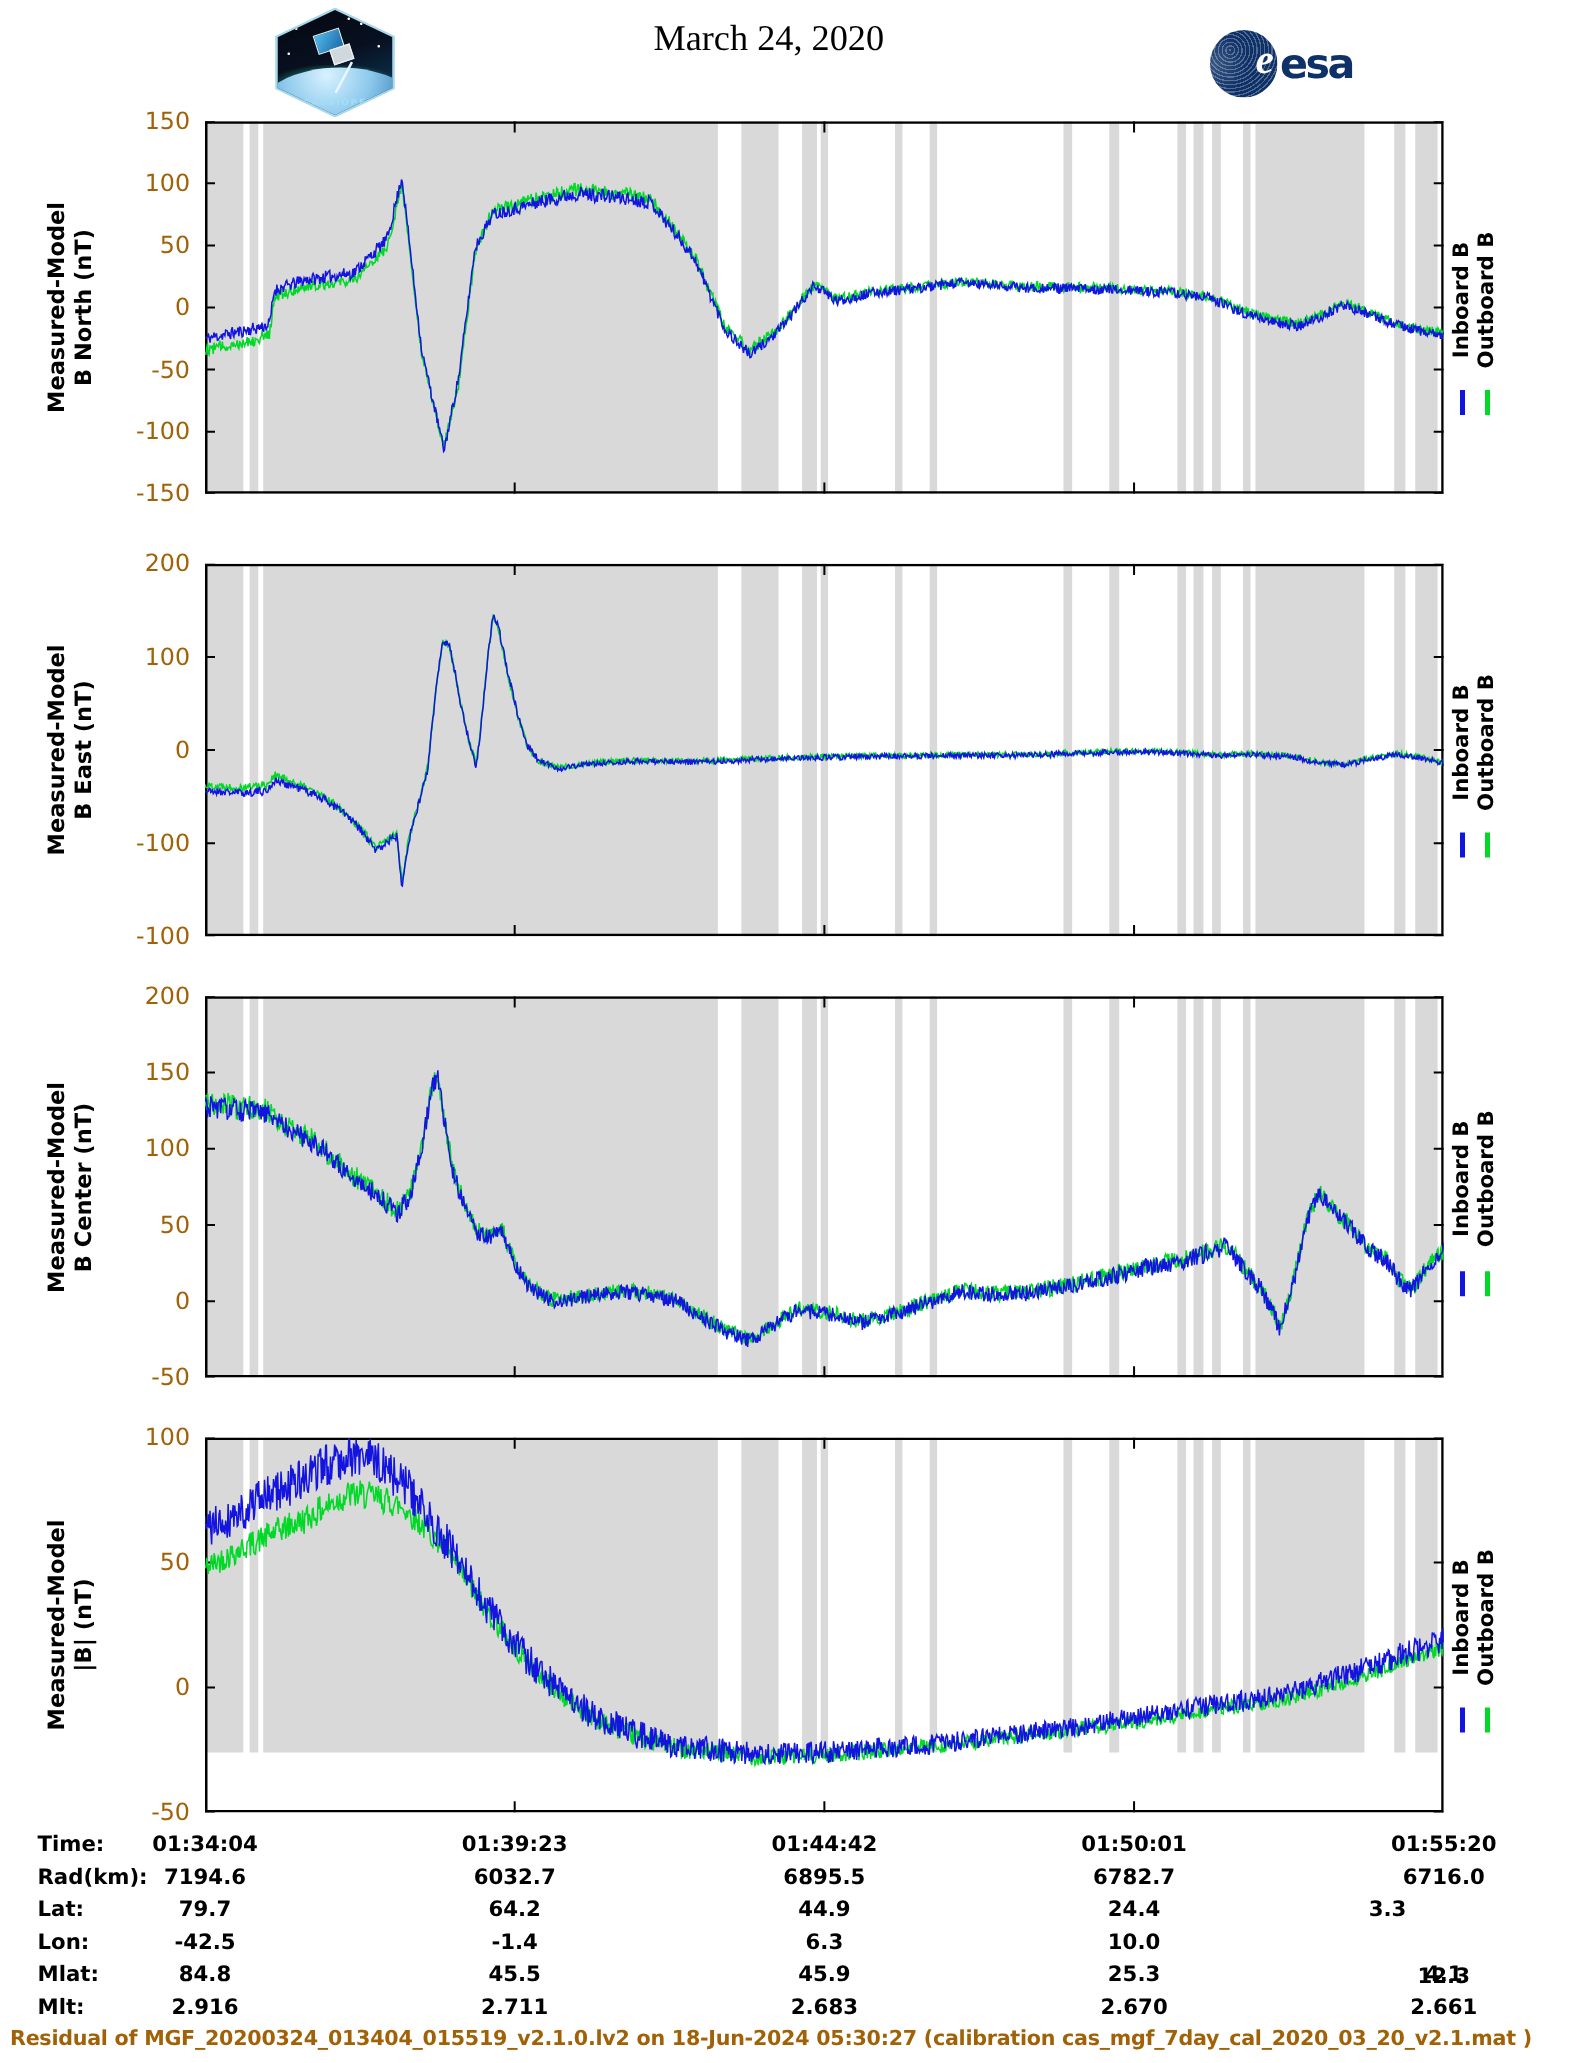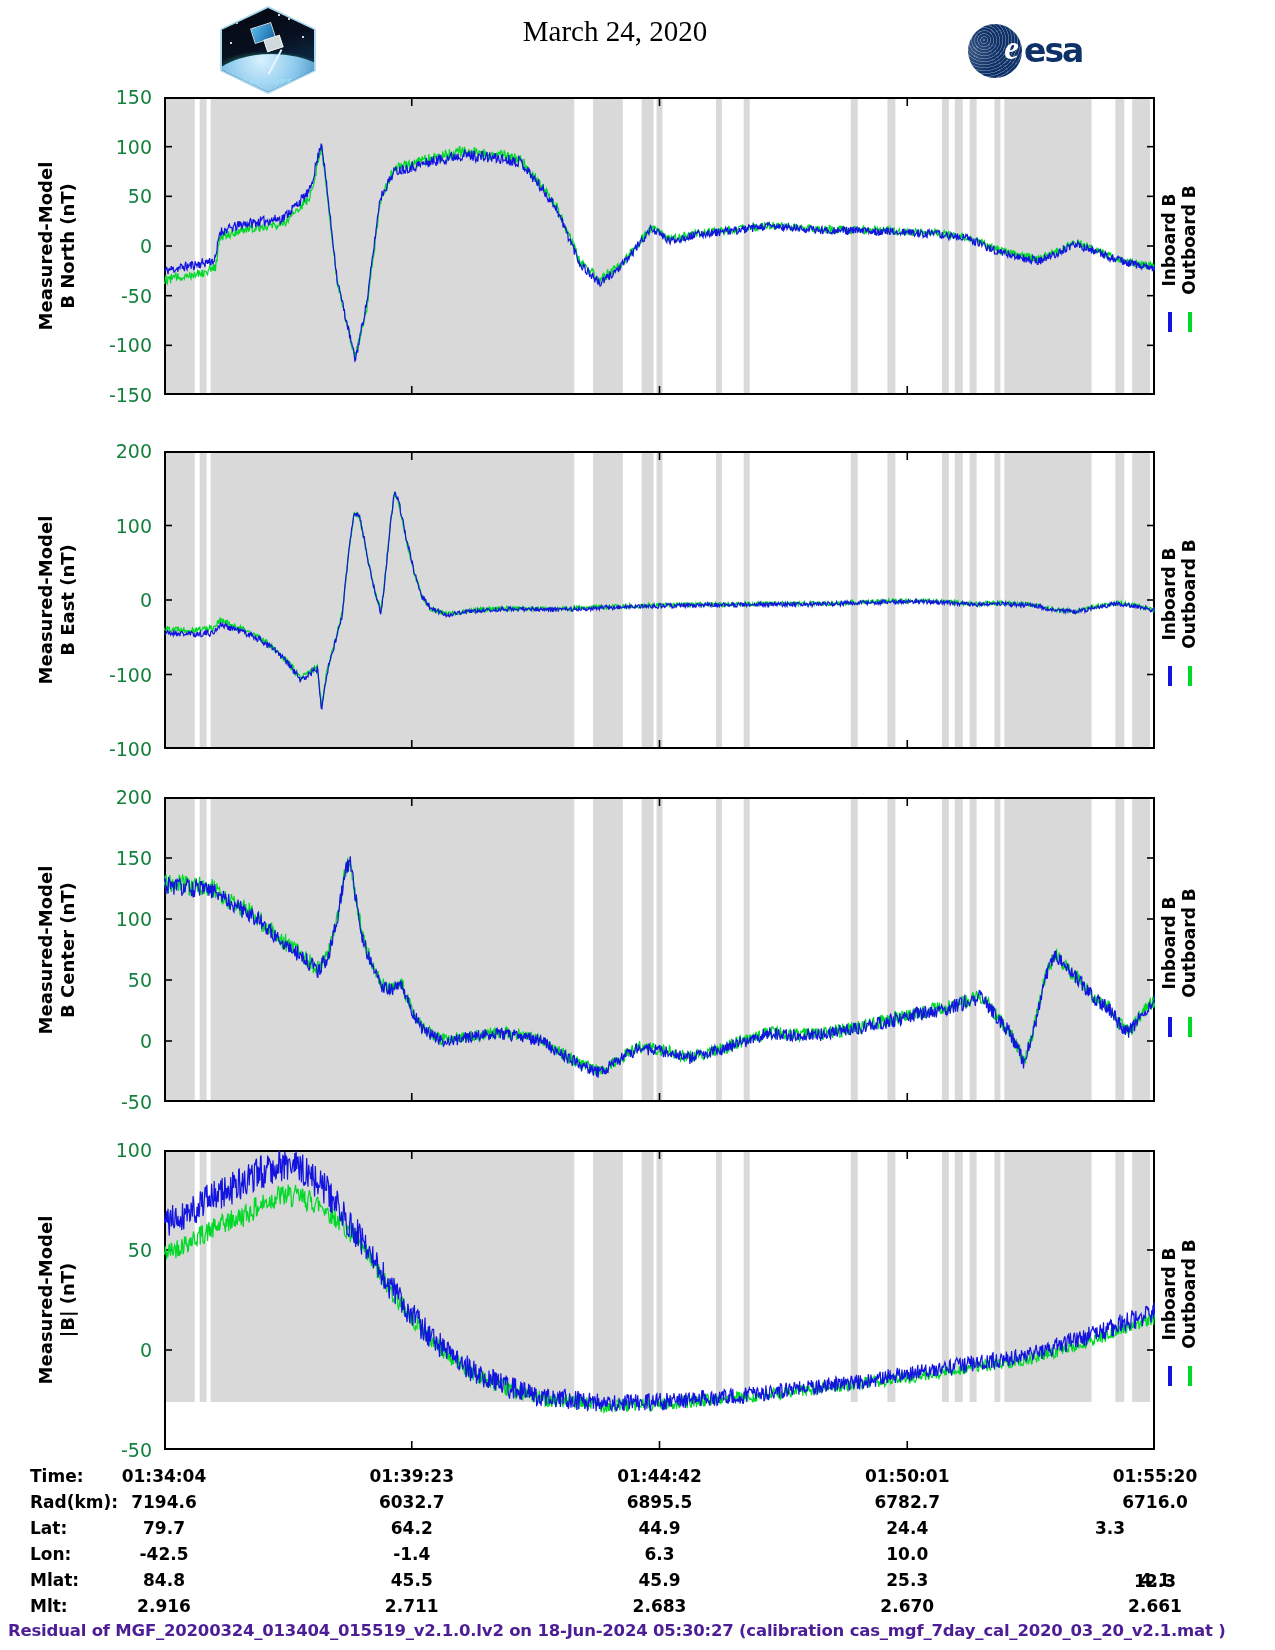--- a/index.html
+++ b/index.html
@@ -34,30 +34,30 @@
                repeating-radial-gradient(circle at 30% 30%,rgba(255,255,255,0.28) 0 1px,transparent 1px 3px),
                #0e3168;}
   .esa-swirl{position:absolute;left:-8px;top:-6px;width:40px;height:66px;border-radius:50%;
              background:radial-gradient(circle at 30% 50%,rgba(255,255,255,0.5),transparent 60%);opacity:.35;}
   .esa-e{position:absolute;right:3px;top:8px;color:#fff;font-family:"Liberation Serif",serif;
          font-style:italic;font-weight:bold;font-size:33px;line-height:33px;}
   .esa-text{font-size:33px;font-weight:bold;color:#0e3168;letter-spacing:-2px;line-height:50px;margin-left:2px;
             font-family:"DejaVu Sans",sans-serif;}
   
   .panel-svg{position:absolute;}
-  .ytick{position:absolute;left:84px;width:68px;text-align:right;font-size:19px;color:#15803d;line-height:22px;}
+  .ytick{position:absolute;left:84px;width:68px;text-align:right;font-size:19px;color:#a16207;line-height:22px;}
   .ylabel{position:absolute;font-weight:bold;font-size:18px;line-height:22px;color:#000;text-align:center;
           transform:translate(-50%,-50%) rotate(-90deg);white-space:nowrap;}
   .legendtext{position:absolute;font-weight:bold;font-size:17px;line-height:20px;color:#000;text-align:center;
               transform:translate(-50%,-50%) rotate(-90deg);white-space:nowrap;}
   .legendmark{position:absolute;width:3.5px;height:20px;}
   
   .trow-label{position:absolute;left:30px;font-weight:bold;font-size:17px;color:#000;white-space:nowrap;}
   .tcell{position:absolute;width:150px;margin-left:-75px;text-align:center;font-weight:bold;font-size:17px;color:#000;}
-  .footer{position:absolute;left:8px;top:1621px;font-weight:bold;font-size:16.5px;color:#4c1d95;
+  .footer{position:absolute;left:8px;top:1621px;font-weight:bold;font-size:16.5px;color:#a16207;
           letter-spacing:-0.2px;white-space:nowrap;}
 </style>
 </head>
 <body>
 
 <div class="page" id="page">
 
   <div class="patch">
     <div class="hex hex-outer"></div>
     <div class="hex hex-inner">

